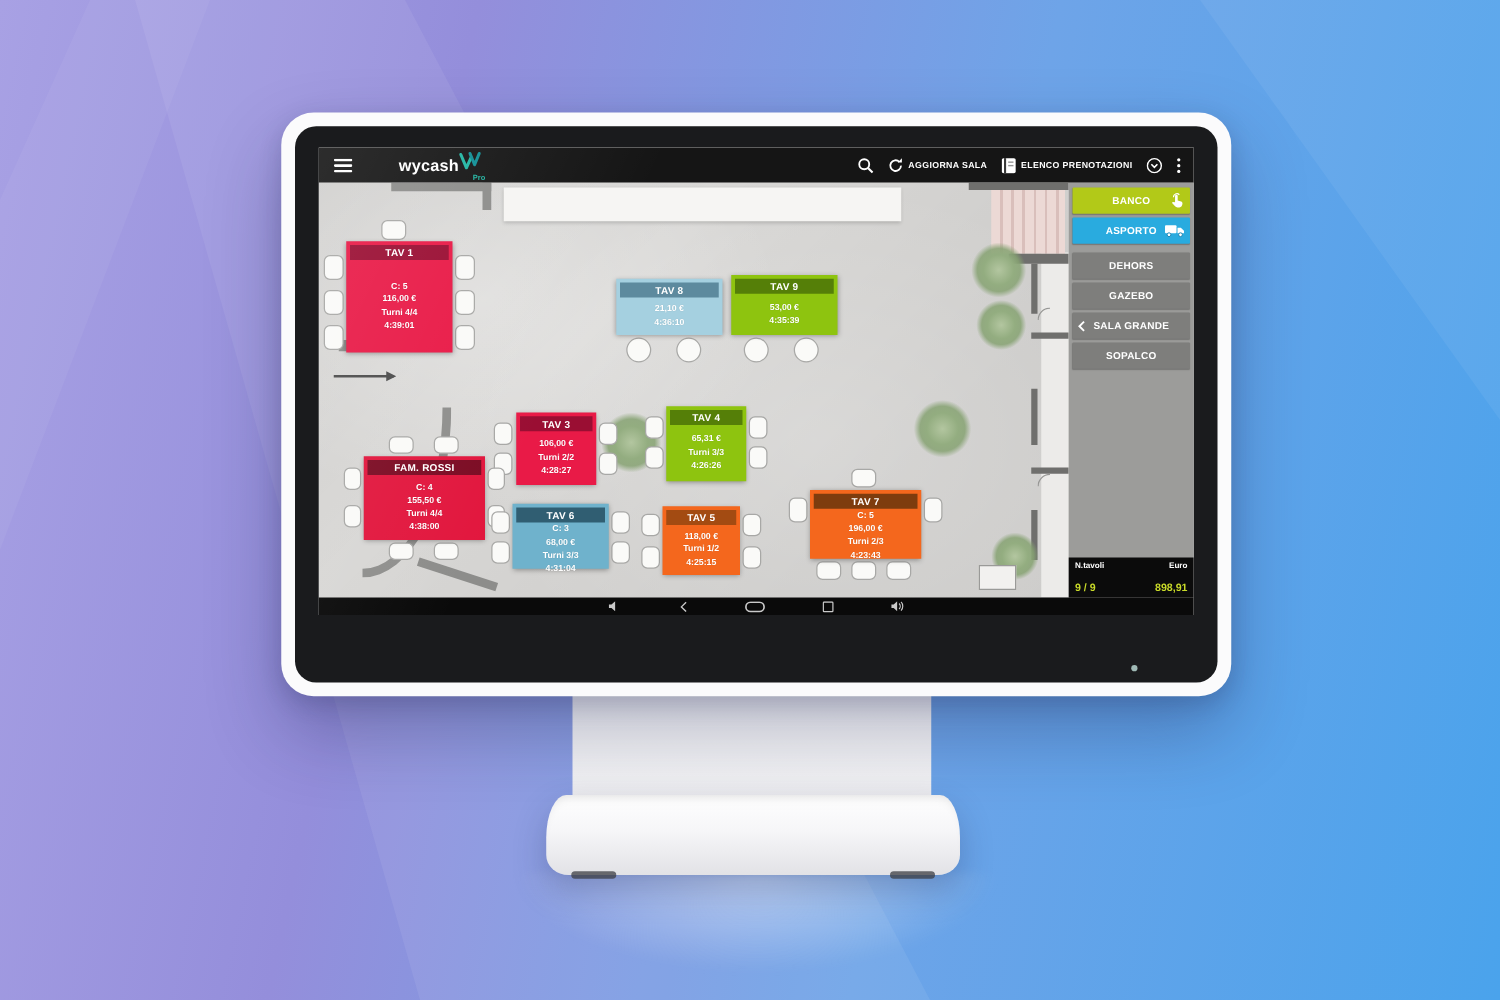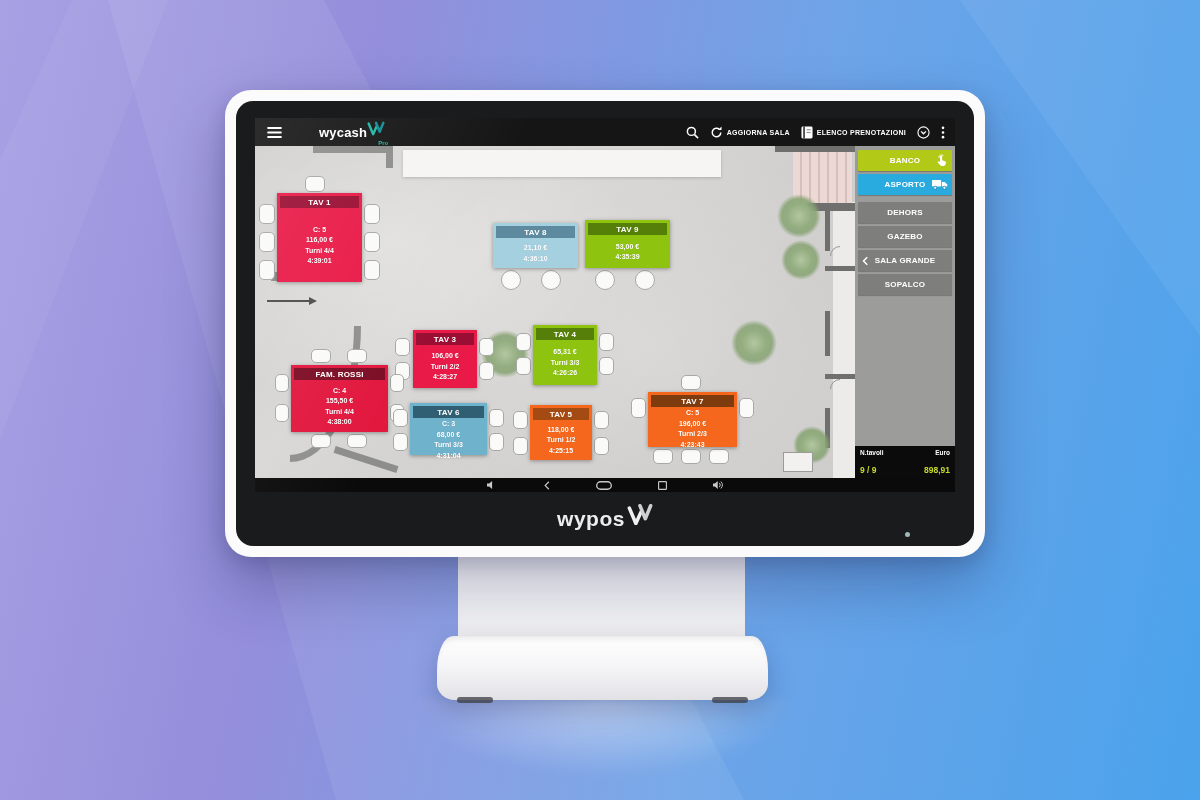--- a/index.html
+++ b/index.html
@@ -395,25 +395,16 @@
             <svg width="11" height="8" viewBox="0 0 14 10">
                 <path d="M0 3.2h2.5L6 0v10L2.5 6.8H0z" fill="#c9c9c9"></path>
                 <path d="M8 2.2a4 4 0 0 1 0 5.6M10 .6a6.5 6.5 0 0 1 0 8.8" stroke="#c9c9c9" stroke-width="1.2" fill="none"></path>
               </svg>
           </span>
         </div>
 
         <div class="glare"></div>
       </div>
 
-      <div class="device-brand">
-        <span>wypos</span>
-        <span class="icn">
-          <svg width="26" height="22" viewBox="0 0 22 18">
-              <path d="M2 4l5.5 13L12 7" fill="none" stroke="#f0f0f0" stroke-width="3" stroke-linecap="round" stroke-linejoin="round"></path>
-              <path d="M11 2l4.5 11L20 2" fill="none" stroke="#cfcfd2" stroke-width="3" stroke-linecap="round" stroke-linejoin="round"></path>
-            </svg>
-        </span>
-      </div>
       <div class="led"></div>
     </div>
   </div>
 </div>
 
 </body></html>

